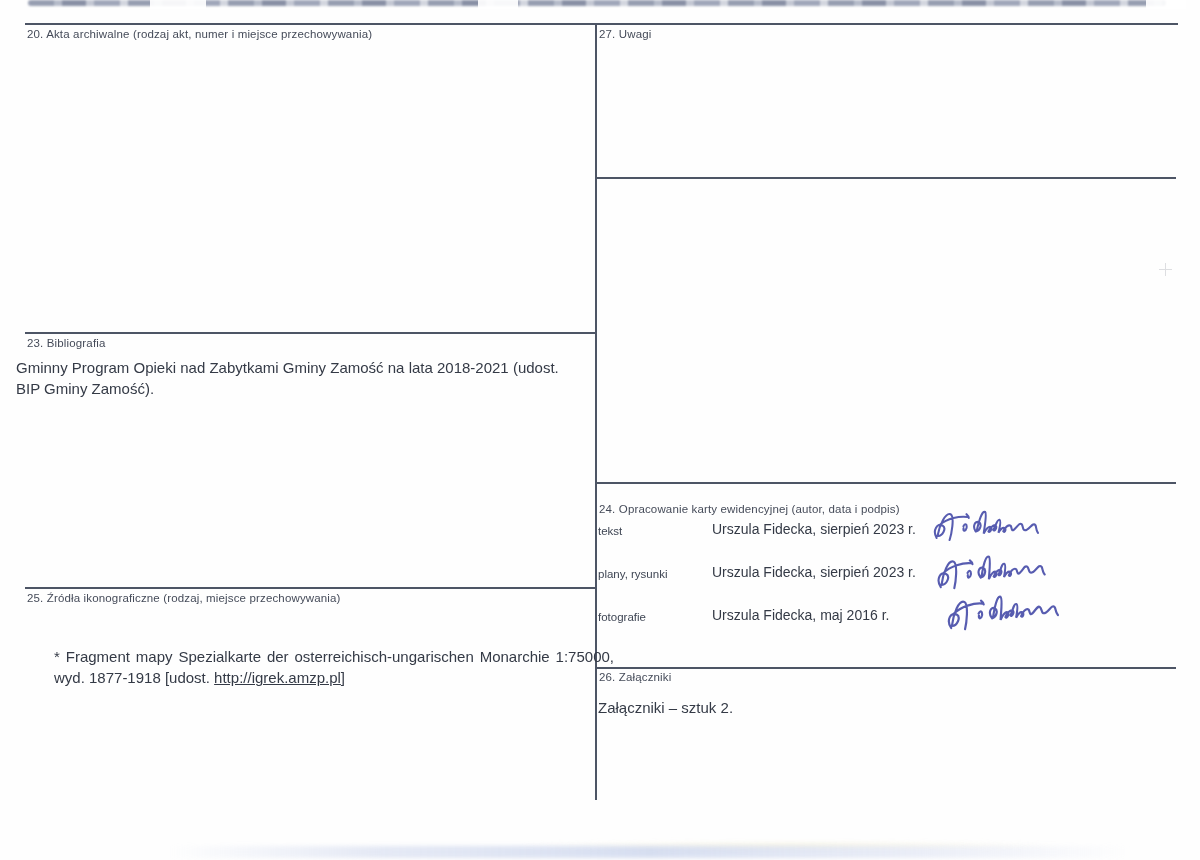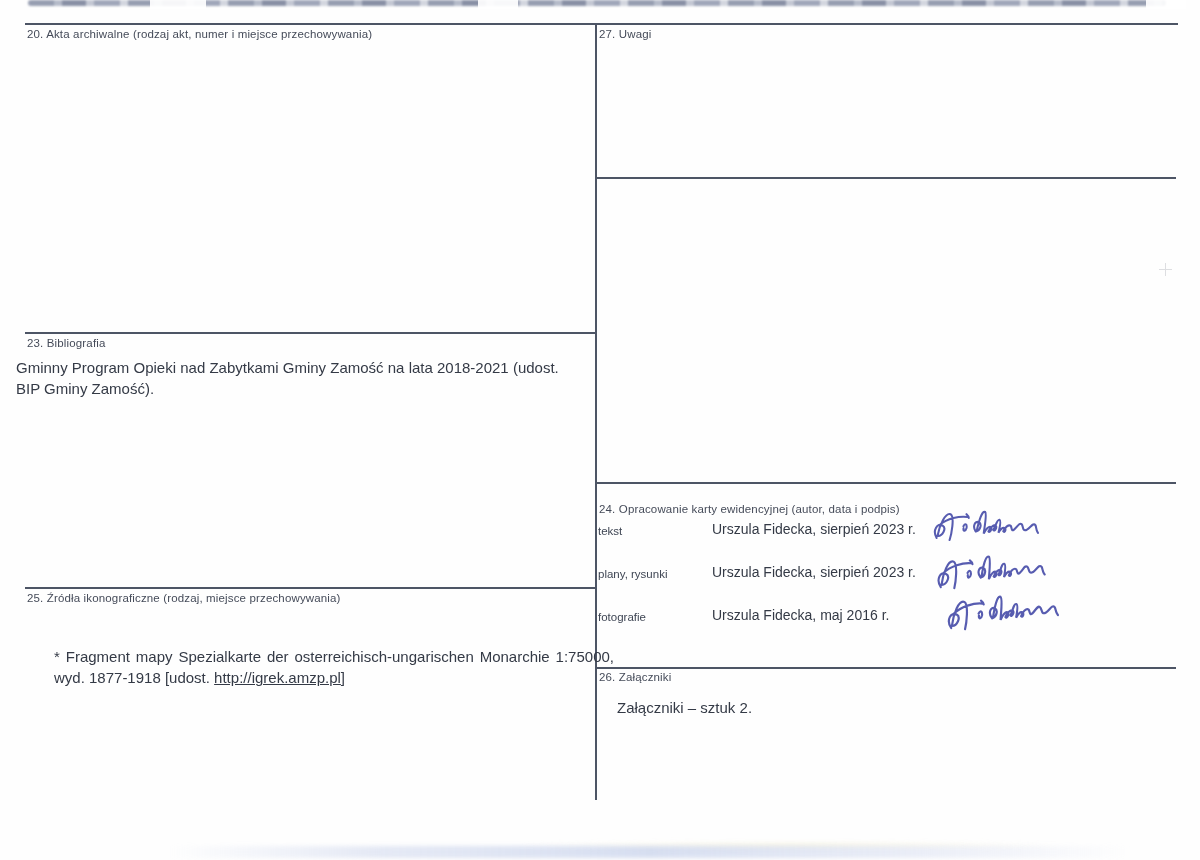--- a/index.html
+++ b/index.html
@@ -38,21 +38,21 @@
   .divider-vertical{left:595px;top:23px;height:777px;}
   
   .sec-label{position:absolute;font-size:11.5px;letter-spacing:.15px;color:#454b59;white-space:nowrap;}
   .h20{left:27px;top:28px;} .h21{left:599px;top:28px;} .h22{left:599px;top:182px;}
   .h23{left:27px;top:337px;} .h24{left:599px;top:503px;} .h25{left:27px;top:592px;}
   .h26{left:599px;top:671px;}
   .body-text{position:absolute;font-size:15px;line-height:21px;color:#343a46;}
   .b23{left:16px;top:357px;width:556px;}
   .b25{left:30px;top:646px;width:560px;text-align:justify;margin-left:24px;}
   .b25 p{margin:0;}
-  .b26{left:617px;top:697px;}
+  .b26{left:598px;top:697px;}
   .url-link{text-decoration:underline;color:#343a46;}
   
   .role-label{position:absolute;left:598px;font-size:11.5px;color:#3f4654;white-space:nowrap;text-align:right;}
   .author-date{position:absolute;left:712px;font-size:14px;color:#343a46;white-space:nowrap;}
   .role1{top:525px;} .ad1{top:521px;}
   .role2{top:568px;} .ad2{top:564px;}
   .role3{top:611px;} .ad3{top:607px;}
   .sig{position:absolute;}
   .sig svg{display:block;}
   .sig1{left:931px;top:503px;transform:rotate(-4deg);}

